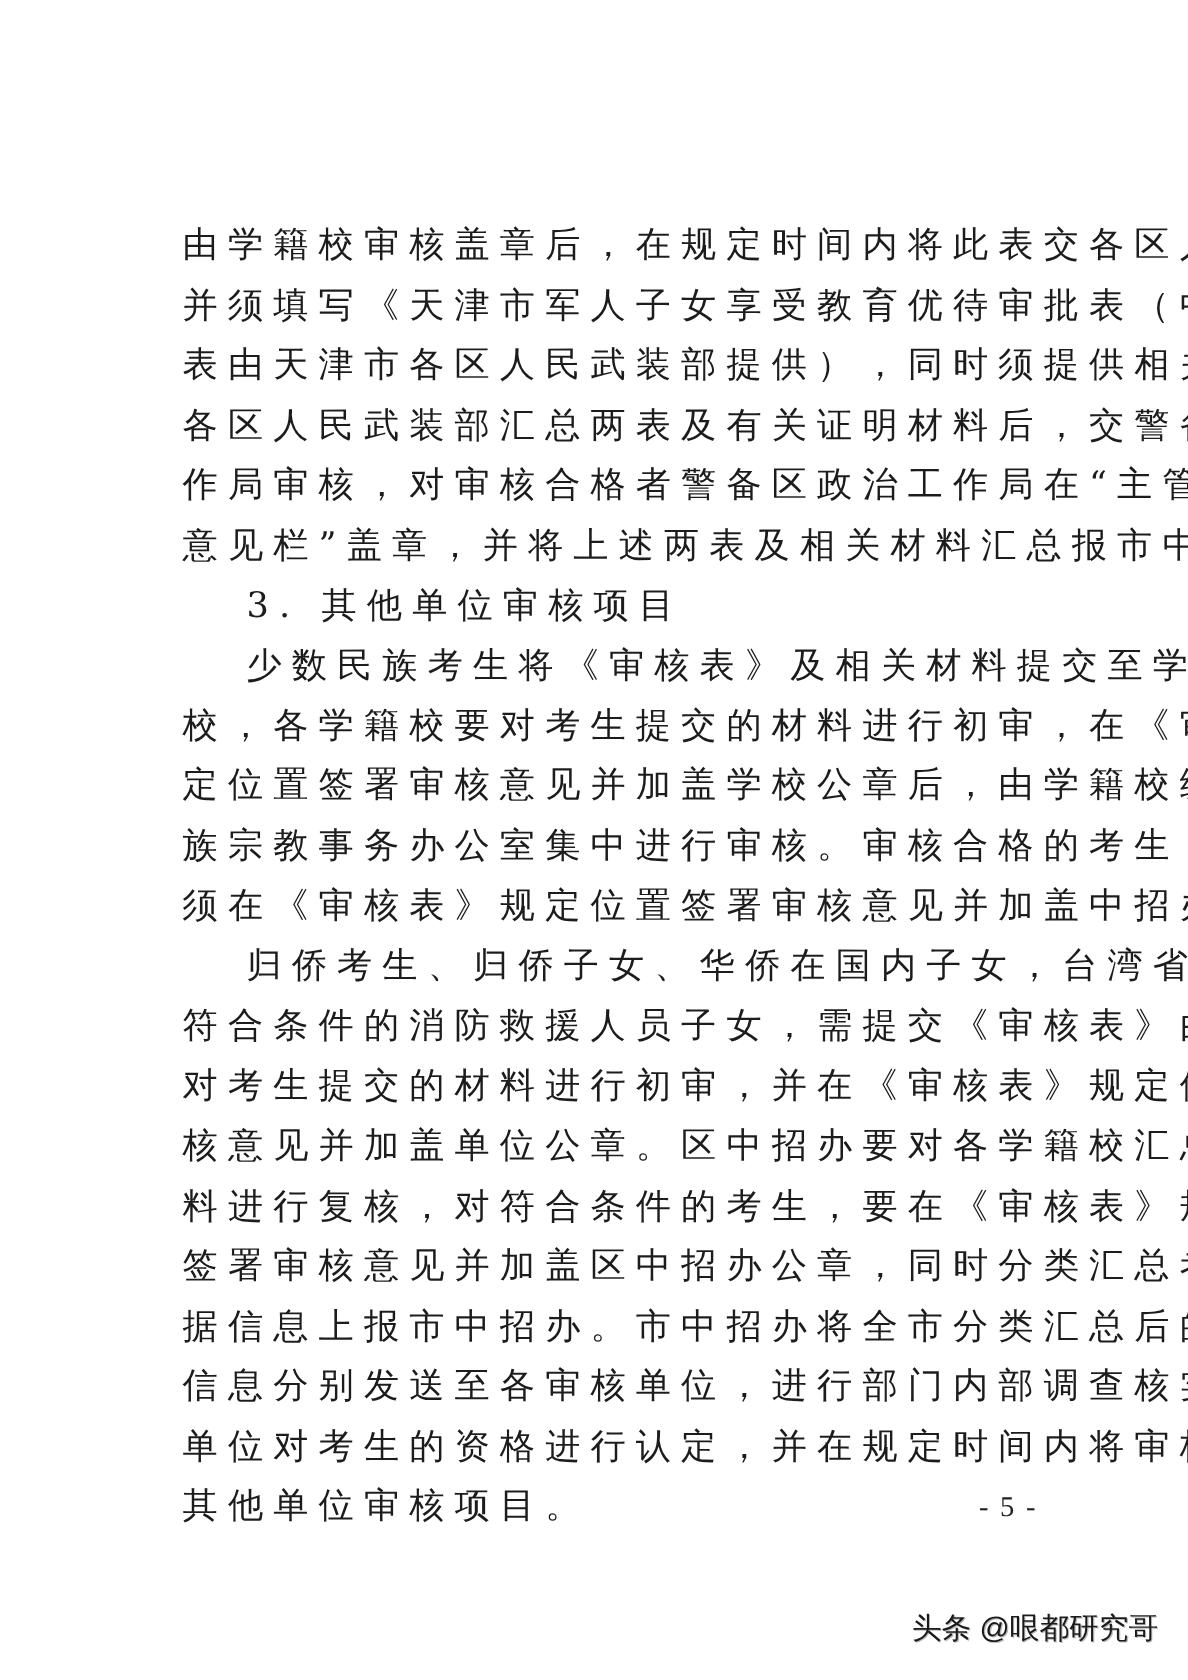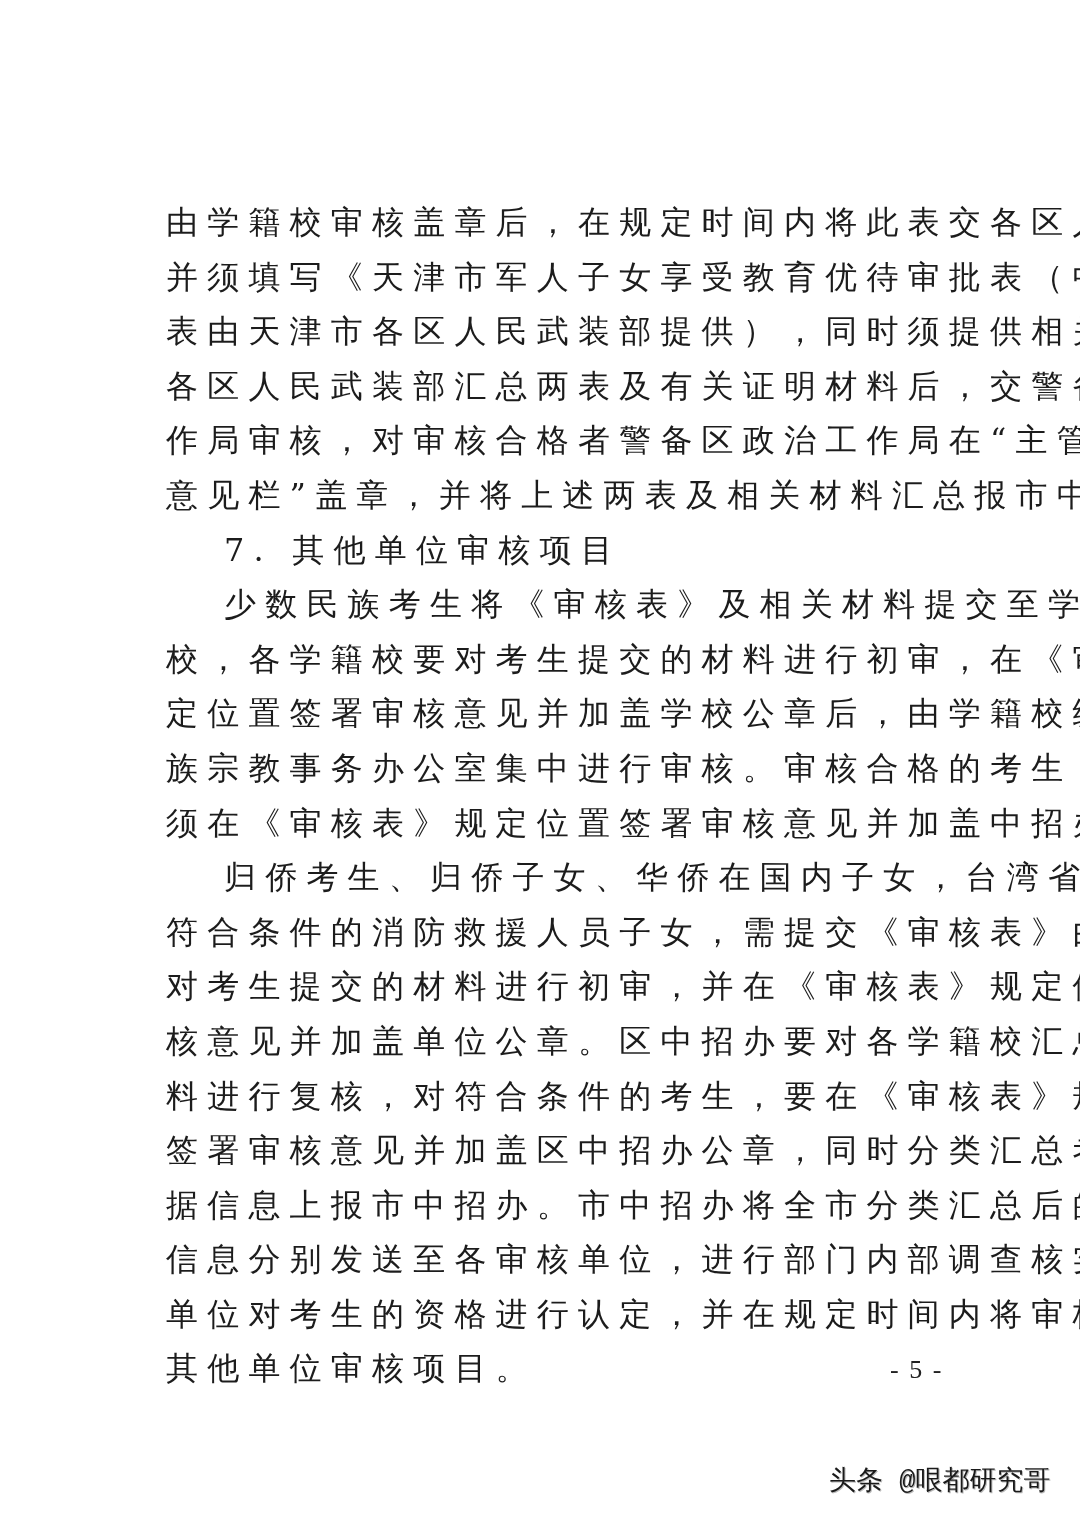--- a/index.html
+++ b/index.html
@@ -45,40 +45,40 @@
     top: 1355px;
     font-family: "Liberation Serif", serif;
     font-size: 26px;
     color: #222;
     letter-spacing: 2px;
   }
   .watermark {
     position: absolute;
     left: 829px;
     top: 1462px;
-    font-family: Liberation Mono, monospace;
+    font-family: Liberation Sans, sans-serif;
     font-size: 27px;
     color: #1a1a1a;
     letter-spacing: 0px;
     text-shadow: 1px 1px 0 #bbb, -1px 0 0 #fff;
     white-space: nowrap;
   }
 </style>
 </head>
 <body>
 
 <div class="page">
   <div class="body-text">
     <div class="line">由学籍校审核盖章后，在规定时间内将此表交各区人民武装部，</div>
     <div class="line">并须填写《天津市军人子女享受教育优待审批表（中考）》（该</div>
     <div class="line">表由天津市各区人民武装部提供），同时须提供相关证明材料。</div>
     <div class="line">各区人民武装部汇总两表及有关证明材料后，交警备区政治工</div>
     <div class="line">作局审核，对审核合格者警备区政治工作局在“主管单位审核</div>
     <div class="line">意见栏”盖章，并将上述两表及相关材料汇总报市中招办。</div>
-    <div class="line indent">7. 其他单位审核项目</div>
+    <div class="line indent">3. 其他单位审核项目</div>
     <div class="line indent">少数民族考生将《审核表》及相关材料提交至学籍所在学</div>
     <div class="line">校，各学籍校要对考生提交的材料进行初审，在《审核表》规</div>
     <div class="line">定位置签署审核意见并加盖学校公章后，由学籍校统一到区民</div>
     <div class="line">族宗教事务办公室集中进行审核。审核合格的考生，区中招办</div>
     <div class="line">须在《审核表》规定位置签署审核意见并加盖中招办公章。</div>
     <div class="line indent">归侨考生、归侨子女、华侨在国内子女，台湾省籍考生，</div>
     <div class="line">符合条件的消防救援人员子女，需提交《审核表》由各学籍校</div>
     <div class="line">对考生提交的材料进行初审，并在《审核表》规定位置签署审</div>
     <div class="line">核意见并加盖单位公章。区中招办要对各学籍校汇总的相关材</div>
     <div class="line">料进行复核，对符合条件的考生，要在《审核表》规定位置上</div>

